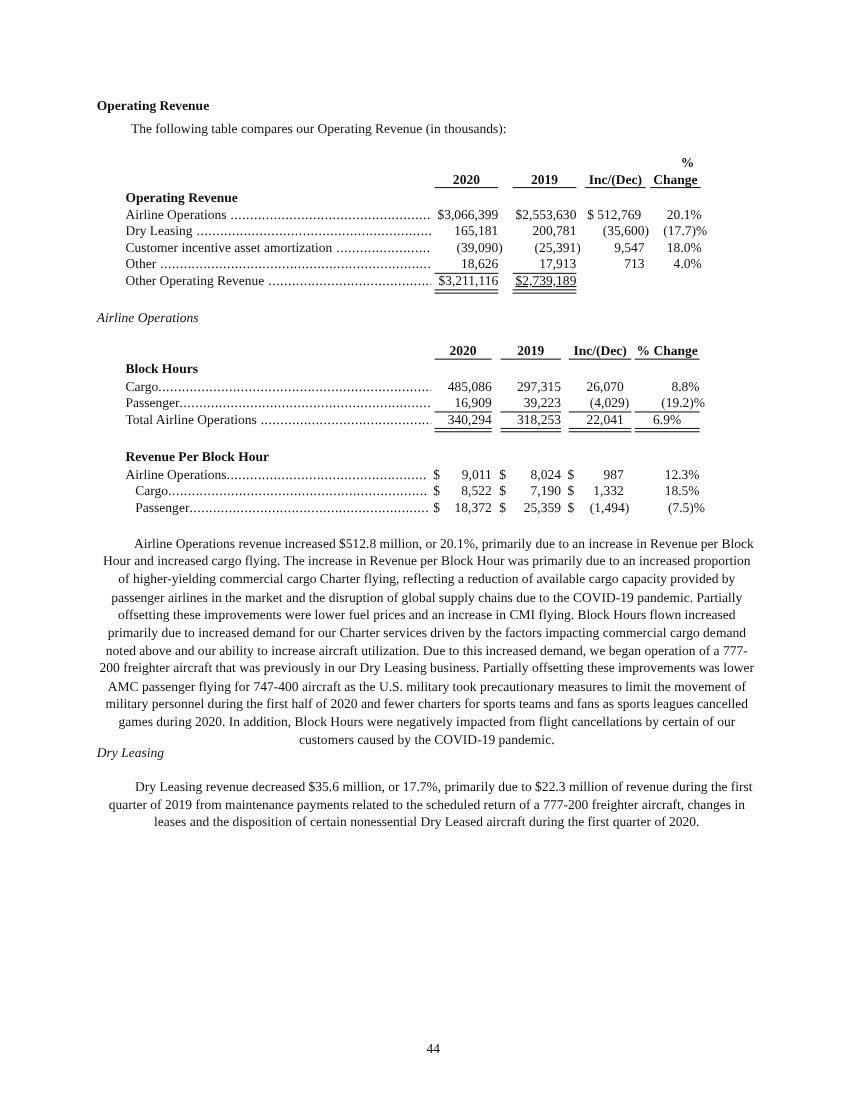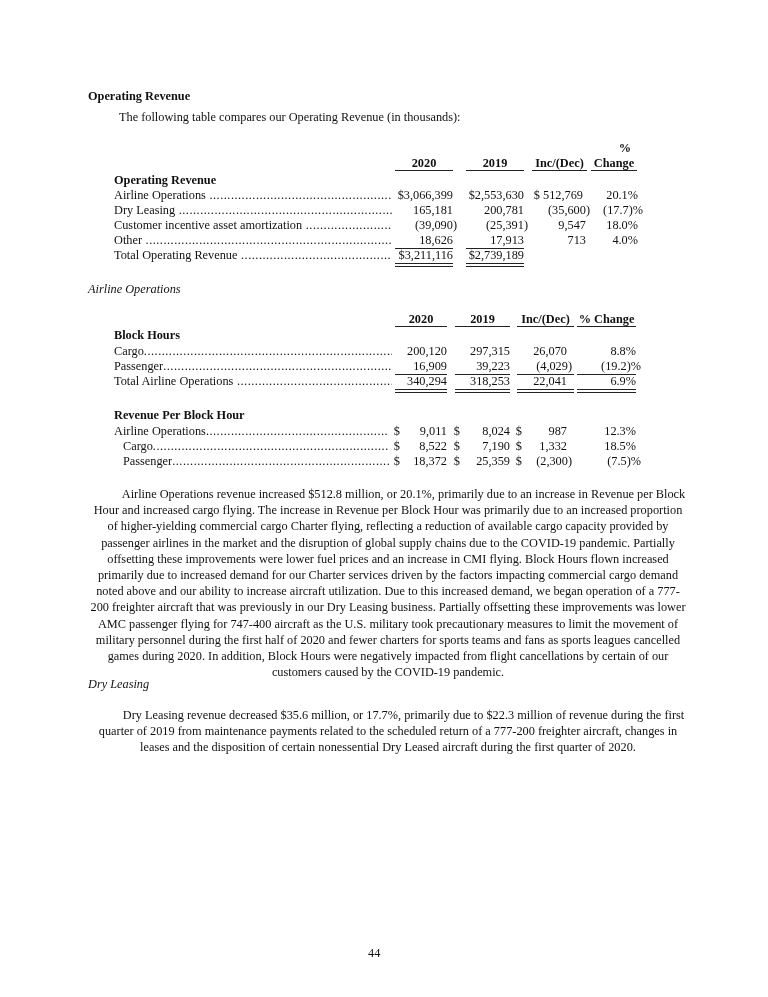--- a/index.html
+++ b/index.html
@@ -73,23 +73,23 @@
     <div class="label" style="width:278px;"><span>Other</span><span class="dots"> ..........................................................................................</span></div>
     <div class="cell" style="left:279px; width:60px;">18,626</div>
     <div class="cell" style="left:350px; width:60px;">17,913</div>
     <div class="cell" style="left:418px; width:54px;">713</div>
     <div class="cell" style="left:480px; width:44px;">4.0%</div>
   </div>
   <div class="uline" style="left:395px; top:248px; width:58px;"></div>
   <div class="uline" style="left:466px; top:248px; width:58px;"></div>
 
   <div class="row" style="top:248px;">
-    <div class="label" style="width:278px;"><span>Total Operating Revenue</span><span class="dots"> ............................................</span></div>
+    <div class="label" style="width:278px;"><span>Other Operating Revenue</span><span class="dots"> ............................................</span></div>
     <div class="cell" style="left:279px; width:60px;">$3,211,116</div>
-    <div class="cell" style="left:350px; width:60px;">$2,739,189</div>
+    <div class="cell" style="left:350px; width:60px;text-decoration:underline;">$2,739,189</div>
   </div>
   <div class="dline" style="left:395px; top:263px; width:58px;"></div>
   <div class="dline" style="left:466px; top:263px; width:58px;"></div>
 </div>
 
 <div class="abs ital" style="left:88px; top:282px;">Airline Operations</div>
 
 <div>
   <div class="hdr" style="left:395px; top:312px; width:52px;">2020</div>
   <div class="uline" style="left:395px; top:326px; width:52px;"></div>
@@ -97,42 +97,42 @@
   <div class="uline" style="left:455px; top:326px; width:55px;"></div>
   <div class="hdr" style="left:517px; top:312px; width:57px;">Inc/(Dec)</div>
   <div class="uline" style="left:517px; top:326px; width:57px;"></div>
   <div class="hdr" style="left:577px; top:312px; width:59px;">% Change</div>
   <div class="uline" style="left:577px; top:326px; width:59px;"></div>
 
   <div class="abs h-bold" style="left:114px; top:328px;">Block Hours</div>
 
   <div class="row" style="top:344px;">
     <div class="label" style="width:278px;"><span>Cargo</span><span class="dots">..................................................................................................</span></div>
-    <div class="cell" style="left:281px; width:52px;">200,120</div>
+    <div class="cell" style="left:281px; width:52px;">485,086</div>
     <div class="cell" style="left:341px; width:55px;">297,315</div>
     <div class="cell" style="left:403px; width:50px;">26,070</div>
     <div class="cell" style="left:463px; width:59px;">8.8%</div>
   </div>
   <div class="row" style="top:359px;">
     <div class="label" style="width:278px;"><span>Passenger</span><span class="dots">.............................................................................................</span></div>
     <div class="cell" style="left:281px; width:52px;">16,909</div>
     <div class="cell" style="left:341px; width:55px;">39,223</div>
     <div class="cell" style="left:403px; width:55px;">(4,029)</div>
     <div class="cell" style="left:463px; width:64px;">(19.2)%</div>
   </div>
   <div class="uline" style="left:395px; top:374px; width:52px;"></div>
   <div class="uline" style="left:455px; top:374px; width:55px;"></div>
   <div class="uline" style="left:517px; top:374px; width:57px;"></div>
   <div class="uline" style="left:577px; top:374px; width:59px;"></div>
   <div class="row" style="top:374px;">
     <div class="label" style="width:278px;"><span>Total Airline Operations</span><span class="dots"> ..............................................</span></div>
     <div class="cell" style="left:281px; width:52px;">340,294</div>
     <div class="cell" style="left:341px; width:55px;">318,253</div>
     <div class="cell" style="left:403px; width:50px;">22,041</div>
-    <div class="cell" style="left:463px; width:59px;">6.9%</div>
+    <div class="cell" style="left:463px; width:59px;text-align:center;">6.9%</div>
   </div>
   <div class="dline" style="left:395px; top:389px; width:52px;"></div>
   <div class="dline" style="left:455px; top:389px; width:55px;"></div>
   <div class="dline" style="left:517px; top:389px; width:57px;"></div>
   <div class="dline" style="left:577px; top:389px; width:59px;"></div>
 
   <div class="abs h-bold" style="left:114px; top:408px;">Revenue Per Block Hour</div>
 
   <div class="row" style="top:424px;">
     <div class="label" style="width:275px;"><span>Airline Operations</span><span class="dots">.....................................................................</span></div>
@@ -154,23 +154,23 @@
     <div class="cell" style="left:408px; width:45px;">1,332</div>
     <div class="cell" style="left:463px; width:59px;">18.5%</div>
   </div>
   <div class="row" style="top:454px;">
     <div class="label" style="width:275px; padding-left:9px; box-sizing:border-box;"><span>Passenger</span><span class="dots">................................................................................</span></div>
     <div class="cell" style="left:278px; width:8px;">$</div>
     <div class="cell" style="left:286px; width:47px;">18,372</div>
     <div class="cell" style="left:338px; width:8px;">$</div>
     <div class="cell" style="left:346px; width:50px;">25,359</div>
     <div class="cell" style="left:400px; width:8px;">$</div>
-    <div class="cell" style="left:408px; width:50px;">(2,300)</div>
+    <div class="cell" style="left:408px; width:50px;">(1,494)</div>
     <div class="cell" style="left:463px; width:64px;">(7.5)%</div>
   </div>
 </div>
 
 <div class="para" style="top:486px;">Airline Operations revenue increased $512.8 million, or 20.1%, primarily due to an increase in Revenue per Block Hour and increased cargo flying.  The increase in Revenue per Block Hour was primarily due to an increased proportion of higher-yielding commercial cargo Charter flying, reflecting a reduction of available cargo capacity provided by passenger airlines in the market and the disruption of global supply chains due to the COVID-19 pandemic.  Partially offsetting these improvements were lower fuel prices and an increase in CMI flying.  Block Hours flown increased primarily due to increased demand for our Charter services driven by the factors impacting commercial cargo demand noted above and our ability to increase aircraft utilization.  Due to this increased demand, we began operation of a 777-200 freighter aircraft that was previously in our Dry Leasing business.  Partially offsetting these improvements was lower AMC passenger flying for 747-400 aircraft as the U.S. military took precautionary measures to limit the movement of military personnel during the first half of 2020 and fewer charters for sports teams and fans as sports leagues cancelled games during 2020.  In addition, Block Hours were negatively impacted from flight cancellations by certain of our customers caused by the COVID-19 pandemic.</div>
 
 <div class="abs ital" style="left:88px; top:677px;">Dry Leasing</div>
 <div class="para" style="top:707px;">Dry Leasing revenue decreased $35.6 million, or 17.7%, primarily due to $22.3 million of revenue during the first quarter of 2019 from maintenance payments related to the scheduled return of a 777-200 freighter aircraft, changes in leases and the disposition of certain nonessential Dry Leased aircraft during the first quarter of 2020.</div>
 
-<div class="abs" style="left:368px; top:946px; width:32px; text-align:left;">44</div>
+<div class="abs" style="left:368px; top:946px; width:32px; text-align:right;">44</div>
 
 </body></html>

